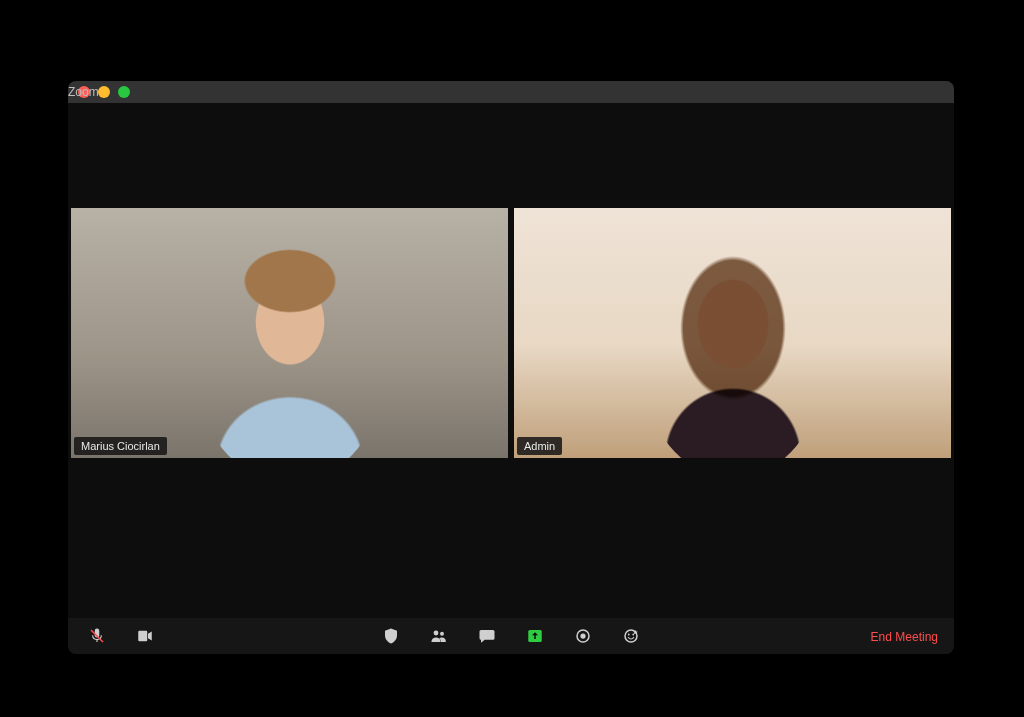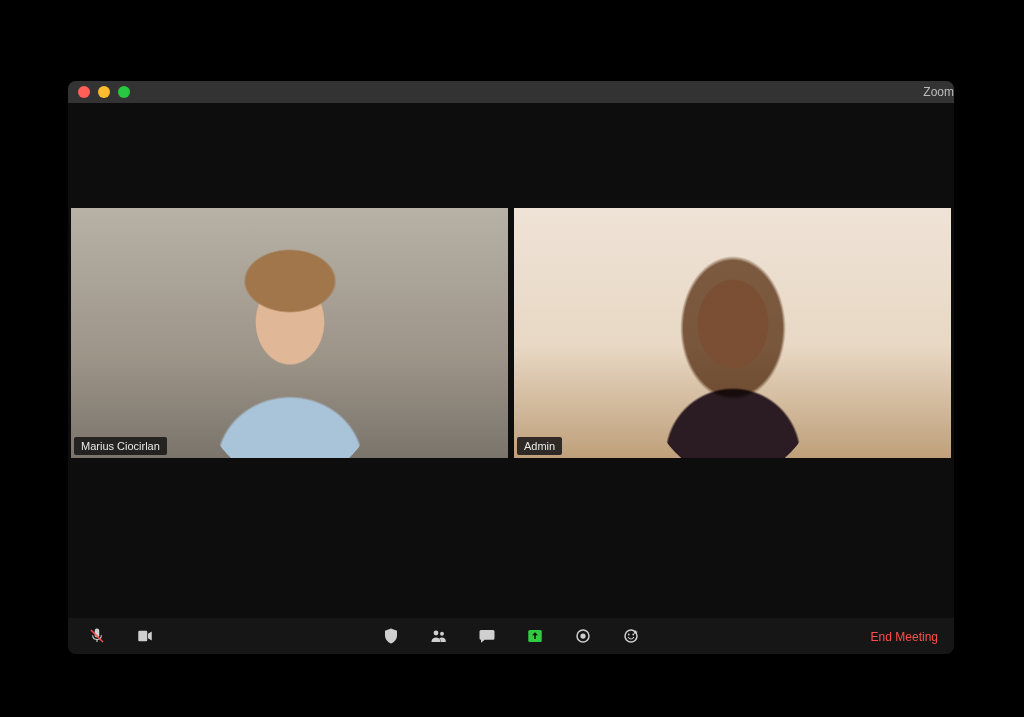--- a/index.html
+++ b/index.html
@@ -4,21 +4,21 @@
 <style>
   html,body{margin:0;padding:0;height:100%;background:#000;font-family:-apple-system,Helvetica,Arial,sans-serif;}
   .stage{width:1024px;height:717px;background:#000;position:relative;}
   .window{position:absolute;left:68px;top:81px;width:886px;height:573px;background:#0d0d0d;border-radius:8px;overflow:hidden;box-shadow:0 0 30px rgba(0,0,0,.8);}
   .titlebar{height:22px;background:#333;display:flex;align-items:center;position:relative;}
   .traffic{display:flex;gap:8px;padding-left:10px;}
   .tl{width:12px;height:12px;border-radius:50%;}
   .tl.red{background:#ff5f57;}
   .tl.yellow{background:#febc2e;}
   .tl.green{background:#28c840;}
-  .title{position:absolute;left:0;right:0;text-align:right;color:#bdbdbd;font-size:12px;pointer-events:none;}
+  .title{position:absolute;left:0;right:0;text-align:left;color:#bdbdbd;font-size:12px;pointer-events:none;}
   .content{position:absolute;top:22px;bottom:36px;left:0;right:0;background:#0d0d0d;}
   .grid{position:absolute;top:105px;left:3px;right:3px;display:flex;gap:6px;}
   .tile{position:relative;flex:1;height:250px;background:#222;overflow:hidden;}
   .tile.active{outline:2px solid #a8e234;outline-offset:-2px;}
   .name{position:absolute;left:3px;bottom:3px;background:rgba(20,20,20,.85);color:#e8e8e8;font-size:11px;padding:3px 7px;border-radius:2px;}
   
   .thumb{position:absolute;inset:0;}
   .p1{background:linear-gradient(180deg,#efe3d7 0%,#e8d8c4 55%,#bfa07a 100%);}
   .p1::before{content:"";position:absolute;left:50%;top:20%;width:180px;height:220px;transform:translateX(-50%);
     background:radial-gradient(ellipse 60px 75px at 50% 30%,#e9c3a5 0 58%,transparent 60%),

